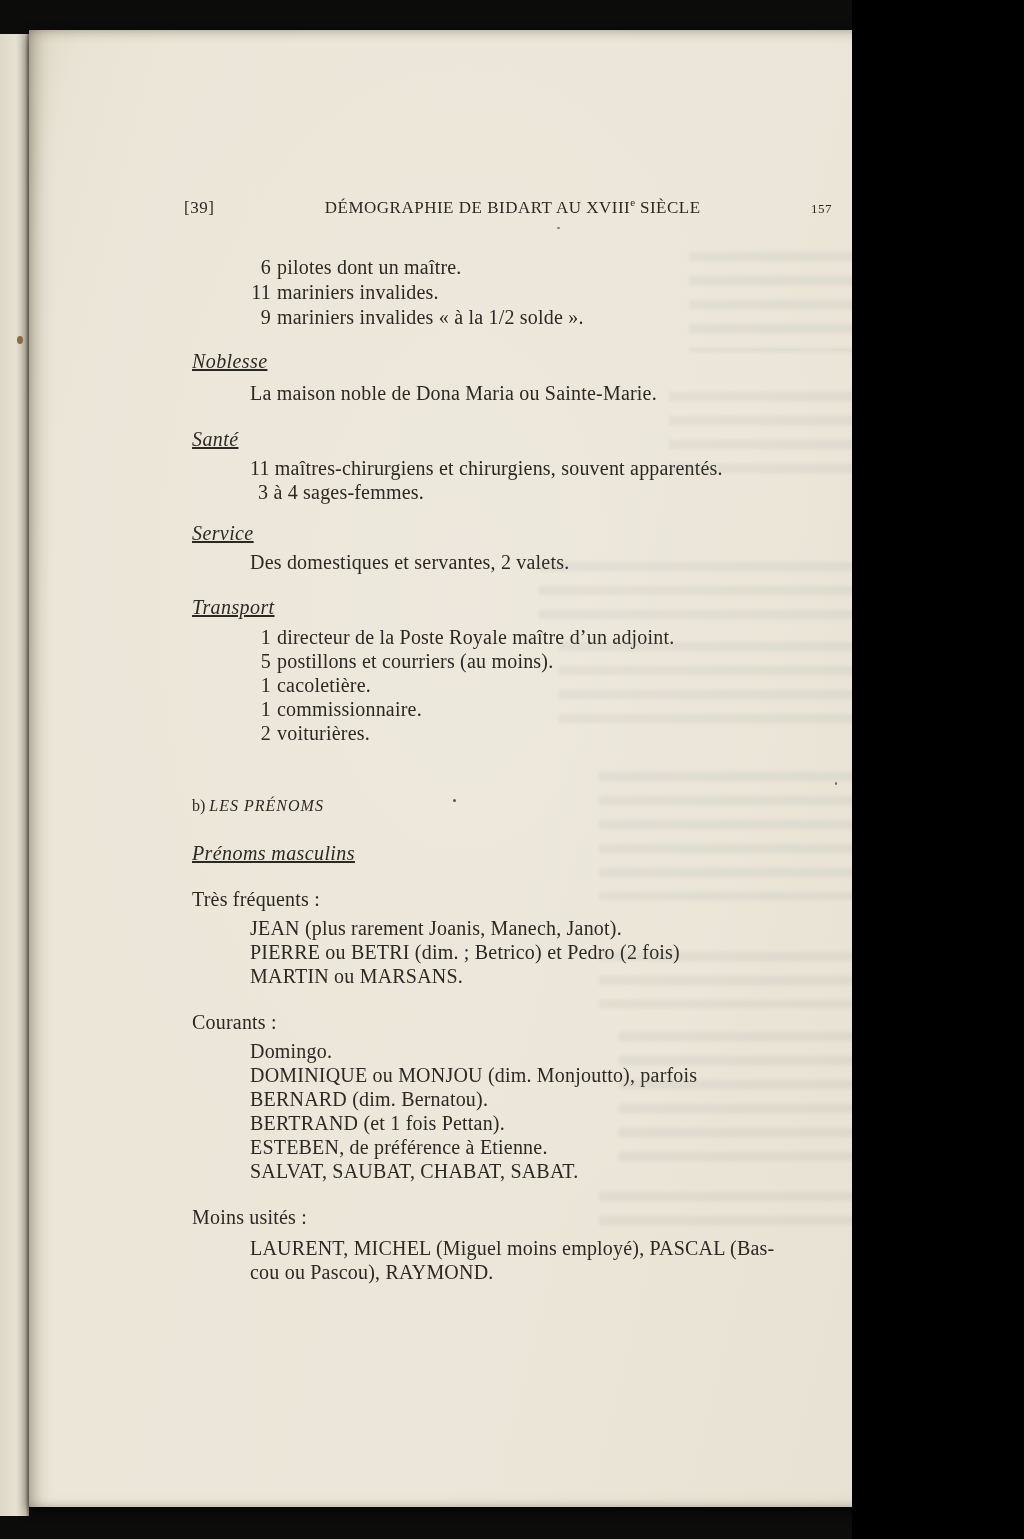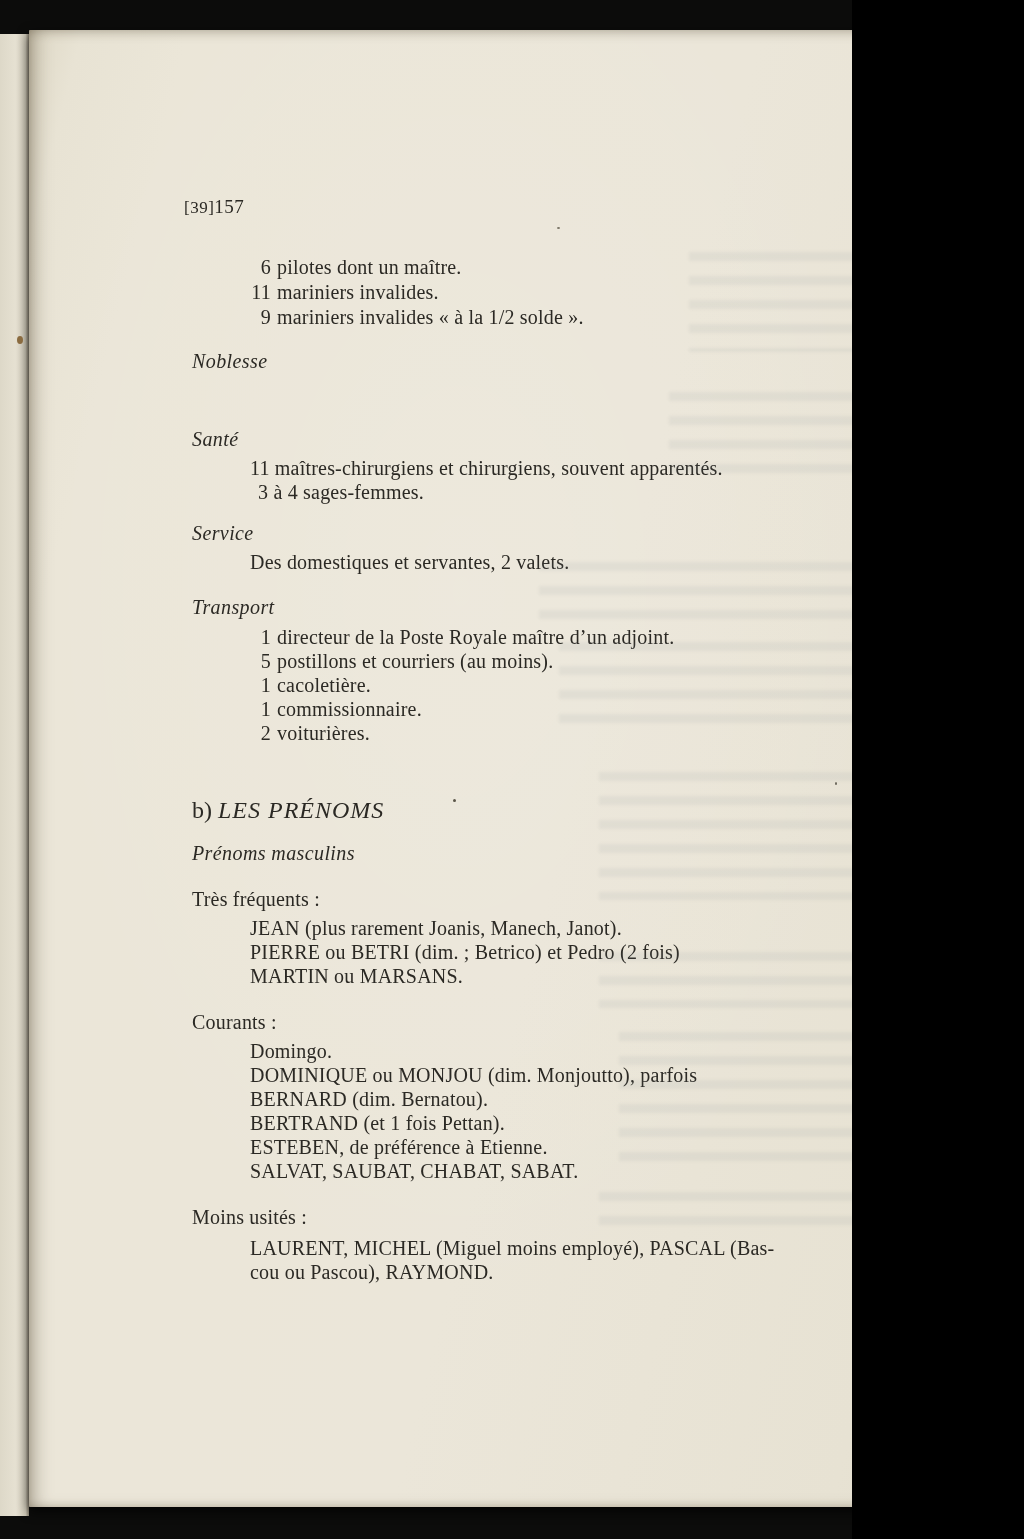--- a/index.html
+++ b/index.html
@@ -40,36 +40,36 @@
     background:#a8a396;border-left:1px solid #767261;}
 
   
   .abs{position:absolute;}
   .running-head{
     left:155px;top:166px;width:648px;display:flex;align-items:baseline;
     font-size:17px;letter-spacing:.5px;white-space:nowrap;
   }
   .running-head .title{margin:0 auto;}
   .running-head sup{font-size:11px;vertical-align:super;letter-spacing:0;}
-  .pageno{font-size:19px;}
+  .pageno{font-size:13px;}
 
   .body-line{font-size:20px;letter-spacing:.2px;white-space:nowrap;line-height:24px;}
   .para{left:221px;}
   .para div{line-height:24px;}
-  .heading-it{left:163px;font-style:italic;font-size:20px;letter-spacing:.4px;white-space:nowrap;}
+  .heading-it{left:163px;font-style:italic;font-size:20px;letter-spacing:.4px;white-space:nowrap;text-decoration:underline;}
   .group-label{left:163px;font-size:20px;letter-spacing:.2px;white-space:nowrap;}
 
   .numlist{left:210px;}
   .numlist .row{display:flex;line-height:25px;}
   .numlist.tight .row{line-height:24px;}
   .numlist .num{width:32px;text-align:right;flex:0 0 32px;}
   .numlist .txt{padding-left:6px;white-space:nowrap;}
   .numlist{font-size:20px;letter-spacing:.2px;}
 
-  .sec-title{left:163px;font-size:24px;white-space:nowrap;}
+  .sec-title{left:163px;font-size:16px;white-space:nowrap;}
   .sec-title .it{font-style:italic;letter-spacing:1px;}
 
   
   .smudge{
     position:absolute;opacity:.5;filter:blur(1.7px);pointer-events:none;
     background:repeating-linear-gradient(to bottom,
       rgba(124,133,138,.20) 0px, rgba(124,133,138,.20) 9px,
       rgba(124,133,138,0) 9px, rgba(124,133,138,0) 24px);
   }
   .speck{position:absolute;border-radius:50%;pointer-events:none;}
@@ -78,39 +78,43 @@
 <body>
 
 <div class="stage">
 
   <div class="left-sliver"></div>
 
   <div class="page">
 
     <div class="abs running-head">
       <span>[39]</span>
+      <span class="title"><span>DÉMOGRAPHIE DE BIDART AU XVIII</span><sup>e</sup><span> SIÈCLE</span></span>
       <span class="pageno">157</span>
     </div>
 
     <div class="abs numlist" style="top:225px">
       <div class="row">
         <span class="num">6</span>
         <span class="txt">pilotes dont un maître.</span>
       </div>
       <div class="row">
         <span class="num">11</span>
         <span class="txt">mariniers invalides.</span>
       </div>
       <div class="row">
         <span class="num">9</span>
         <span class="txt">mariniers invalides « à la 1/2 solde ».</span>
       </div>
     </div>
 
     <div class="abs heading-it" style="top:320px">Noblesse</div>
+    <div class="abs para body-line" style="top:351px">
+      <div>La maison noble de Dona Maria ou Sainte-Marie.</div>
+    </div>
 
     <div class="abs heading-it" style="top:398px">Santé</div>
     <div class="abs para body-line" style="top:426px">
       <div>11 maîtres-chirurgiens et chirurgiens, souvent apparentés.</div>
       <div style="padding-left:8px">3 à 4 sages-femmes.</div>
     </div>
 
     <div class="abs heading-it" style="top:492px">Service</div>
     <div class="abs para body-line" style="top:520px">
       <div>Des domestiques et servantes, 2 valets.</div>

